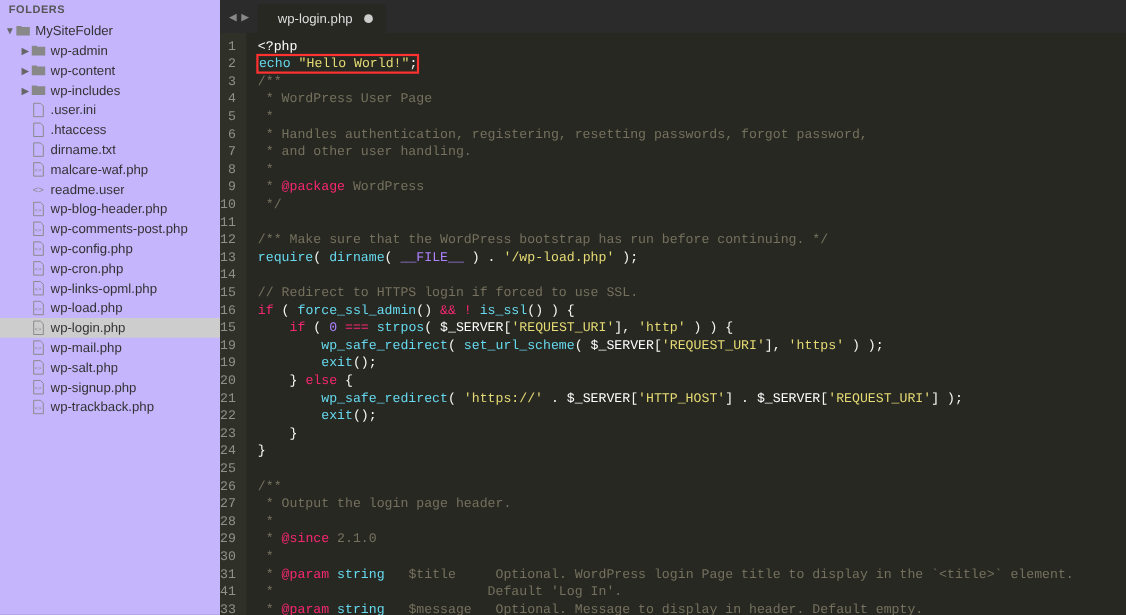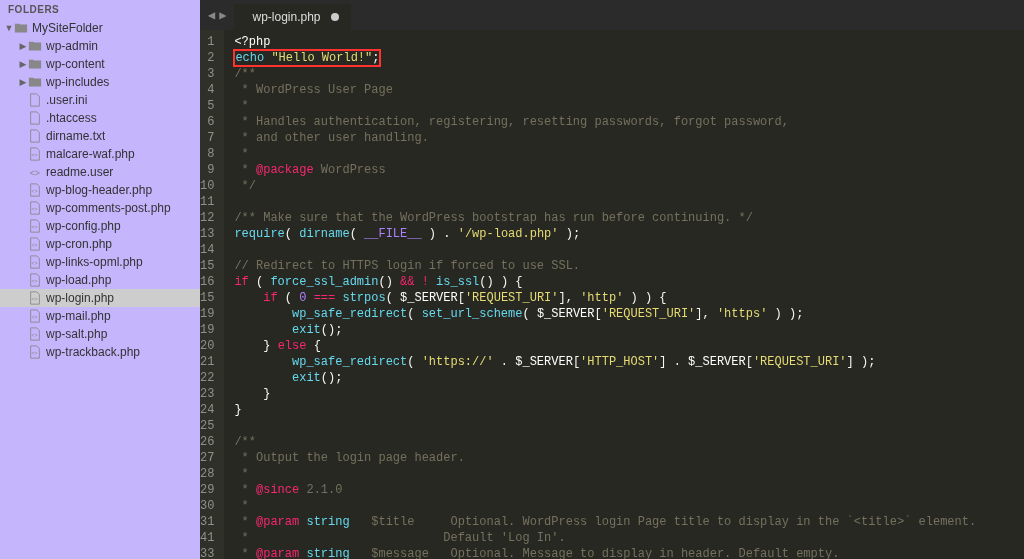--- a/index.html
+++ b/index.html
@@ -197,20 +197,30 @@
         </div>
         <div class="tree-row depth1">
           <span class="twist"></span>
           <span class="icon">
             <svg viewBox="0 0 16 16">
               <path fill="none" stroke="#888" d="M3 1h7l3 3v11H3z"></path>
               <text x="4" y="11" font-size="6" fill="#888">&lt;&gt;</text>
             </svg>
           </span>
           <span class="label">wp-salt.php</span>
+        </div>
+        <div class="tree-row depth1">
+          <span class="twist"></span>
+          <span class="icon">
+            <svg viewBox="0 0 16 16">
+              <path fill="none" stroke="#888" d="M3 1h7l3 3v11H3z"></path>
+              <text x="4" y="11" font-size="6" fill="#888">&lt;&gt;</text>
+            </svg>
+          </span>
+          <span class="label">wp-signup.php</span>
         </div>
         <div class="tree-row depth1">
           <span class="twist"></span>
           <span class="icon">
             <svg viewBox="0 0 16 16">
               <path fill="none" stroke="#888" d="M3 1h7l3 3v11H3z"></path>
               <text x="4" y="11" font-size="6" fill="#888">&lt;&gt;</text>
             </svg>
           </span>
           <span class="label">wp-trackback.php</span>

